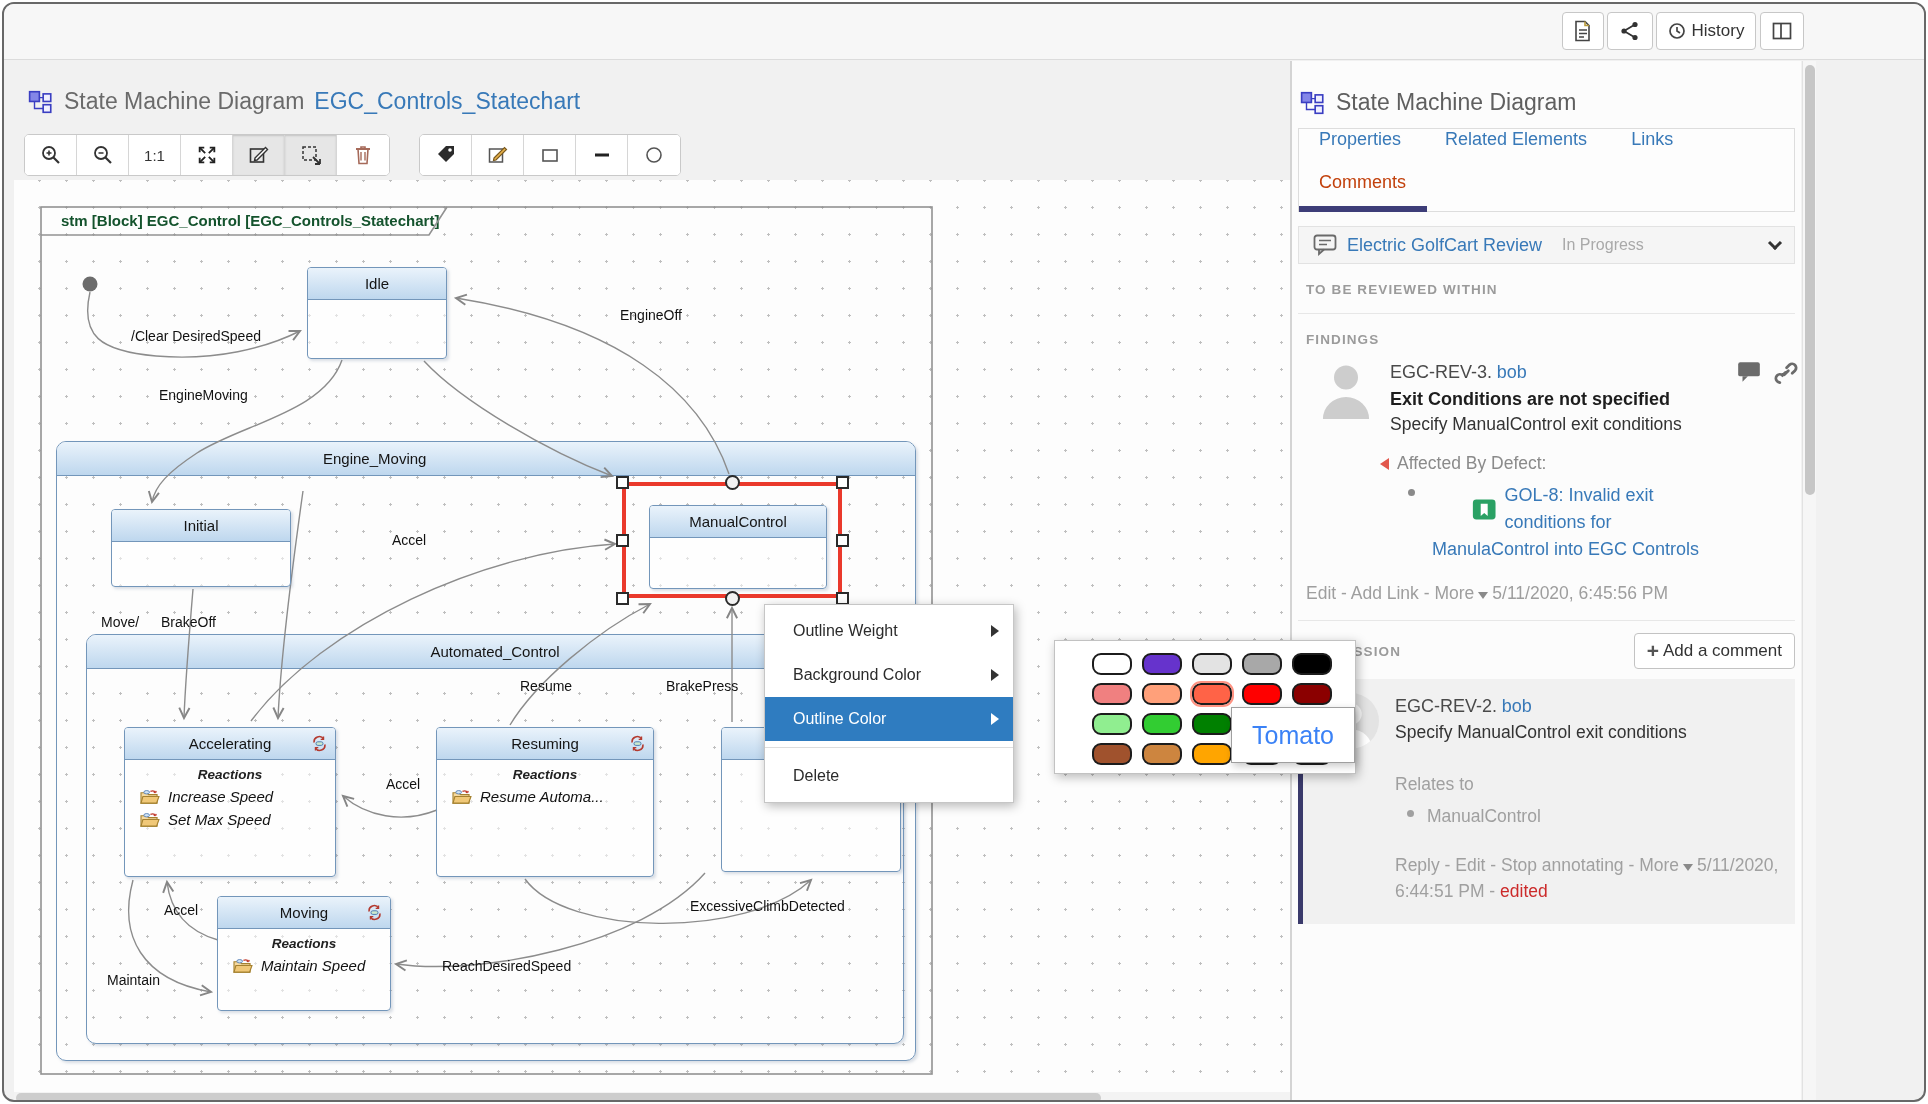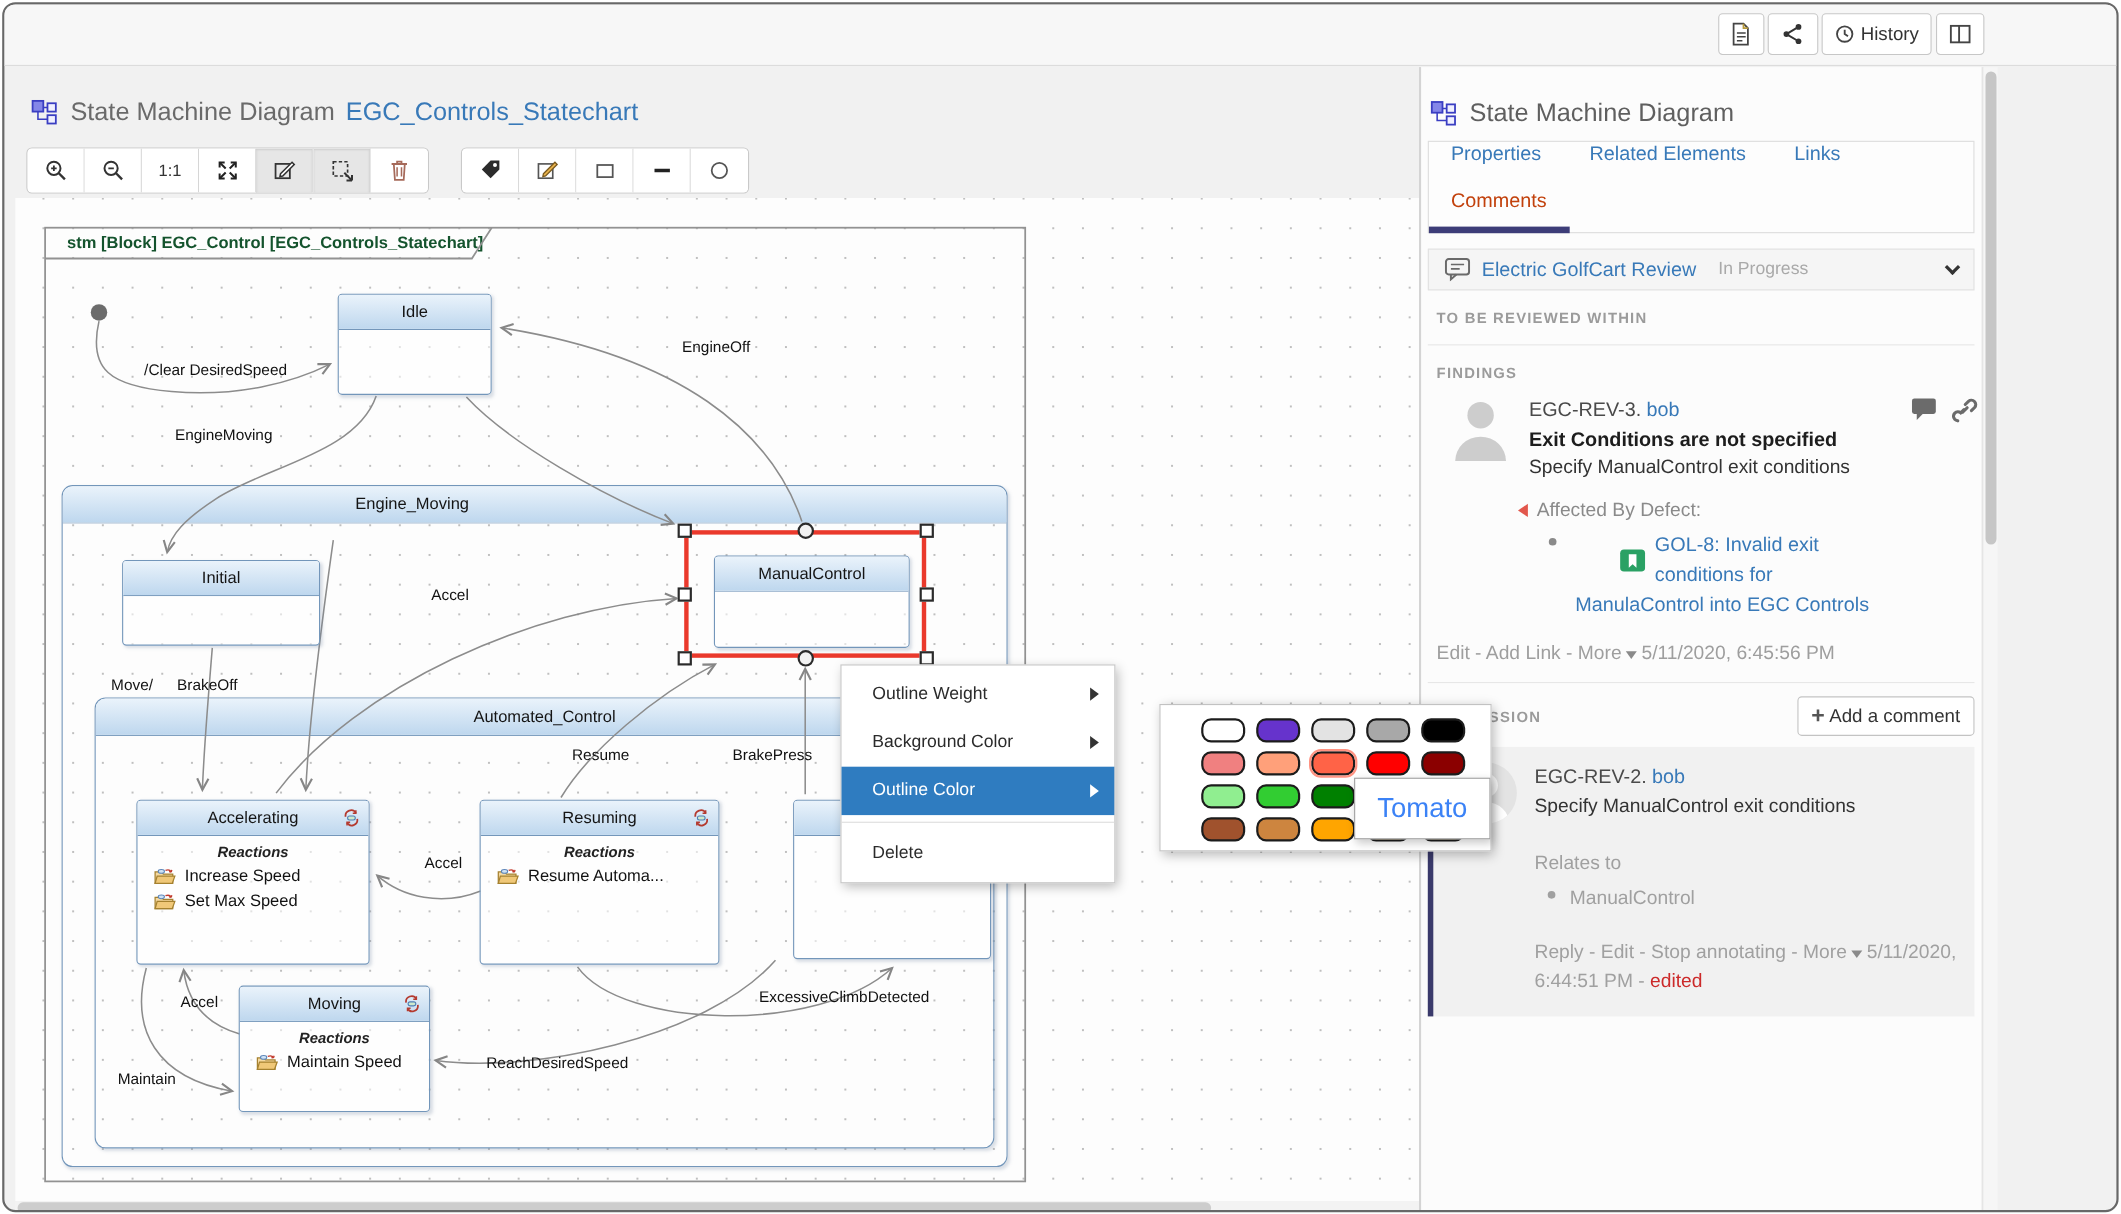--- a/index.html
+++ b/index.html
@@ -27,21 +27,21 @@
   .edges { position:absolute; left:0; top:0; width:1286px; height:1104px; z-index:3; pointer-events:none; }
   .state { position:absolute; border:1.5px solid #7396ba; border-radius:4px; background:rgba(255,255,255,0.55);
            box-shadow:2px 2px 3px rgba(110,130,160,.25); z-index:2; }
   .leaf { z-index:4; }
   .state .hdr { position:relative; height:32px; border-bottom:1.5px solid #7396ba; border-radius:3px 3px 0 0;
                 background:linear-gradient(#eaf3fb,#bed7ee); display:flex; align-items:center; justify-content:center;
                 font-size:15px; color:#141414; }
   .composite { border-radius:10px; background:transparent; }
   .composite .hdr { height:34px; border-radius:9px 9px 0 0; }
   .rx-title { font-style:italic; font-weight:600; font-size:13.5px; text-align:center; margin-top:7px; color:#222; }
-  .rx-row { display:flex; align-items:flex-start; gap:8px; font-size:15px; color:#111; padding-left:14px; margin-top:6px; }
+  .rx-row { display:flex; align-items:flex-start; gap:8px; font-size:15px; color:#111; padding-left:14px; margin-top:6px;font-style:italic; }
   .do-icon { position:absolute; right:7px; top:7px; }
   .elabel { position:absolute; font-size:14px; color:#111; white-space:nowrap; z-index:4; }
   .frame-label { position:absolute; left:57px; top:208px; font-size:15px; font-weight:600; color:#14532d; z-index:2; }
   
   .sel { position:absolute; left:618px; top:478px; width:220px; height:116px; border:4px solid #ea392c; z-index:5; }
   .handle { position:absolute; width:13px; height:13px; background:#fff; border:2px solid #2b2b2b; z-index:6; }
   .port { position:absolute; width:15px; height:15px; border:2px solid #2b2b2b; border-radius:50%; background:#f2f2f2; z-index:6; }
   
   .hscroll { position:absolute; left:10px; top:1088px; width:1276px; height:12px; background:#f3f3f3; }
   .hthumb { position:absolute; left:2px; top:1px; width:1085px; height:10px; background:#cdcdcd; border-radius:5px; }

